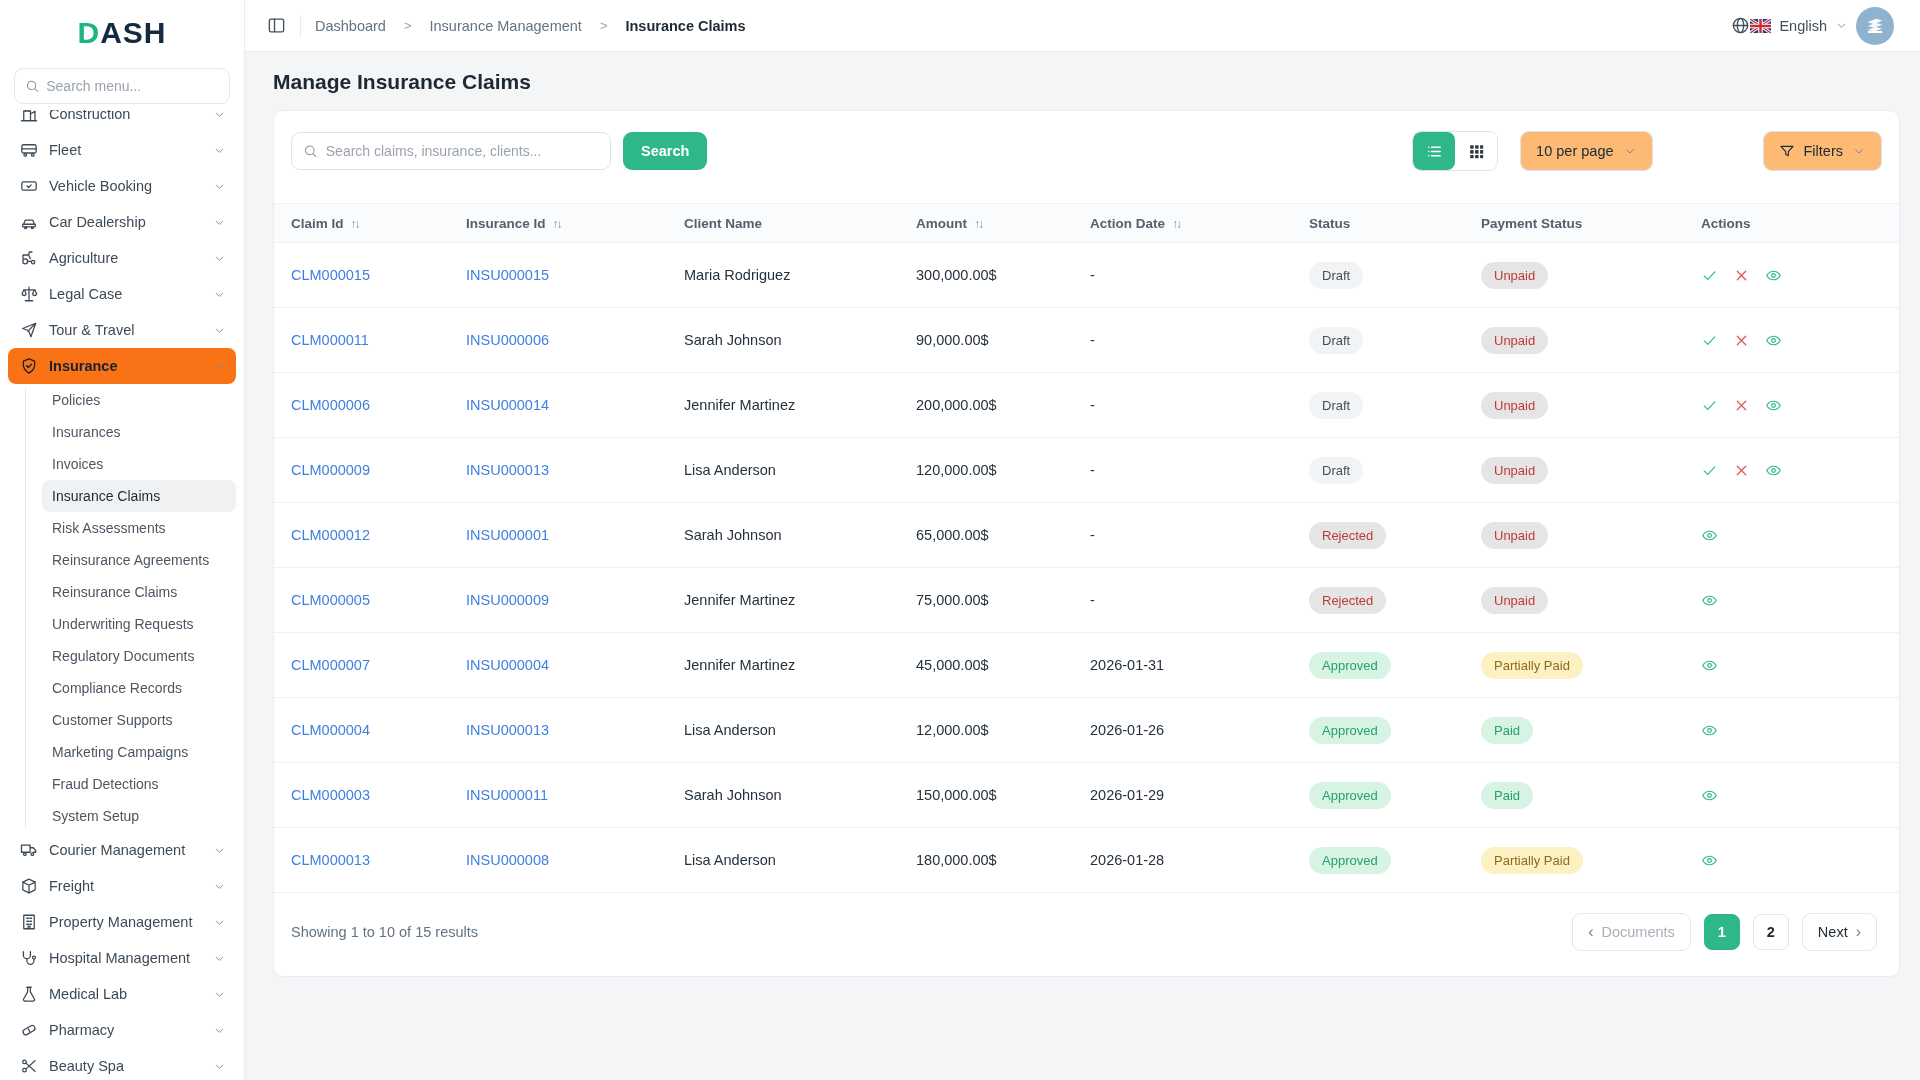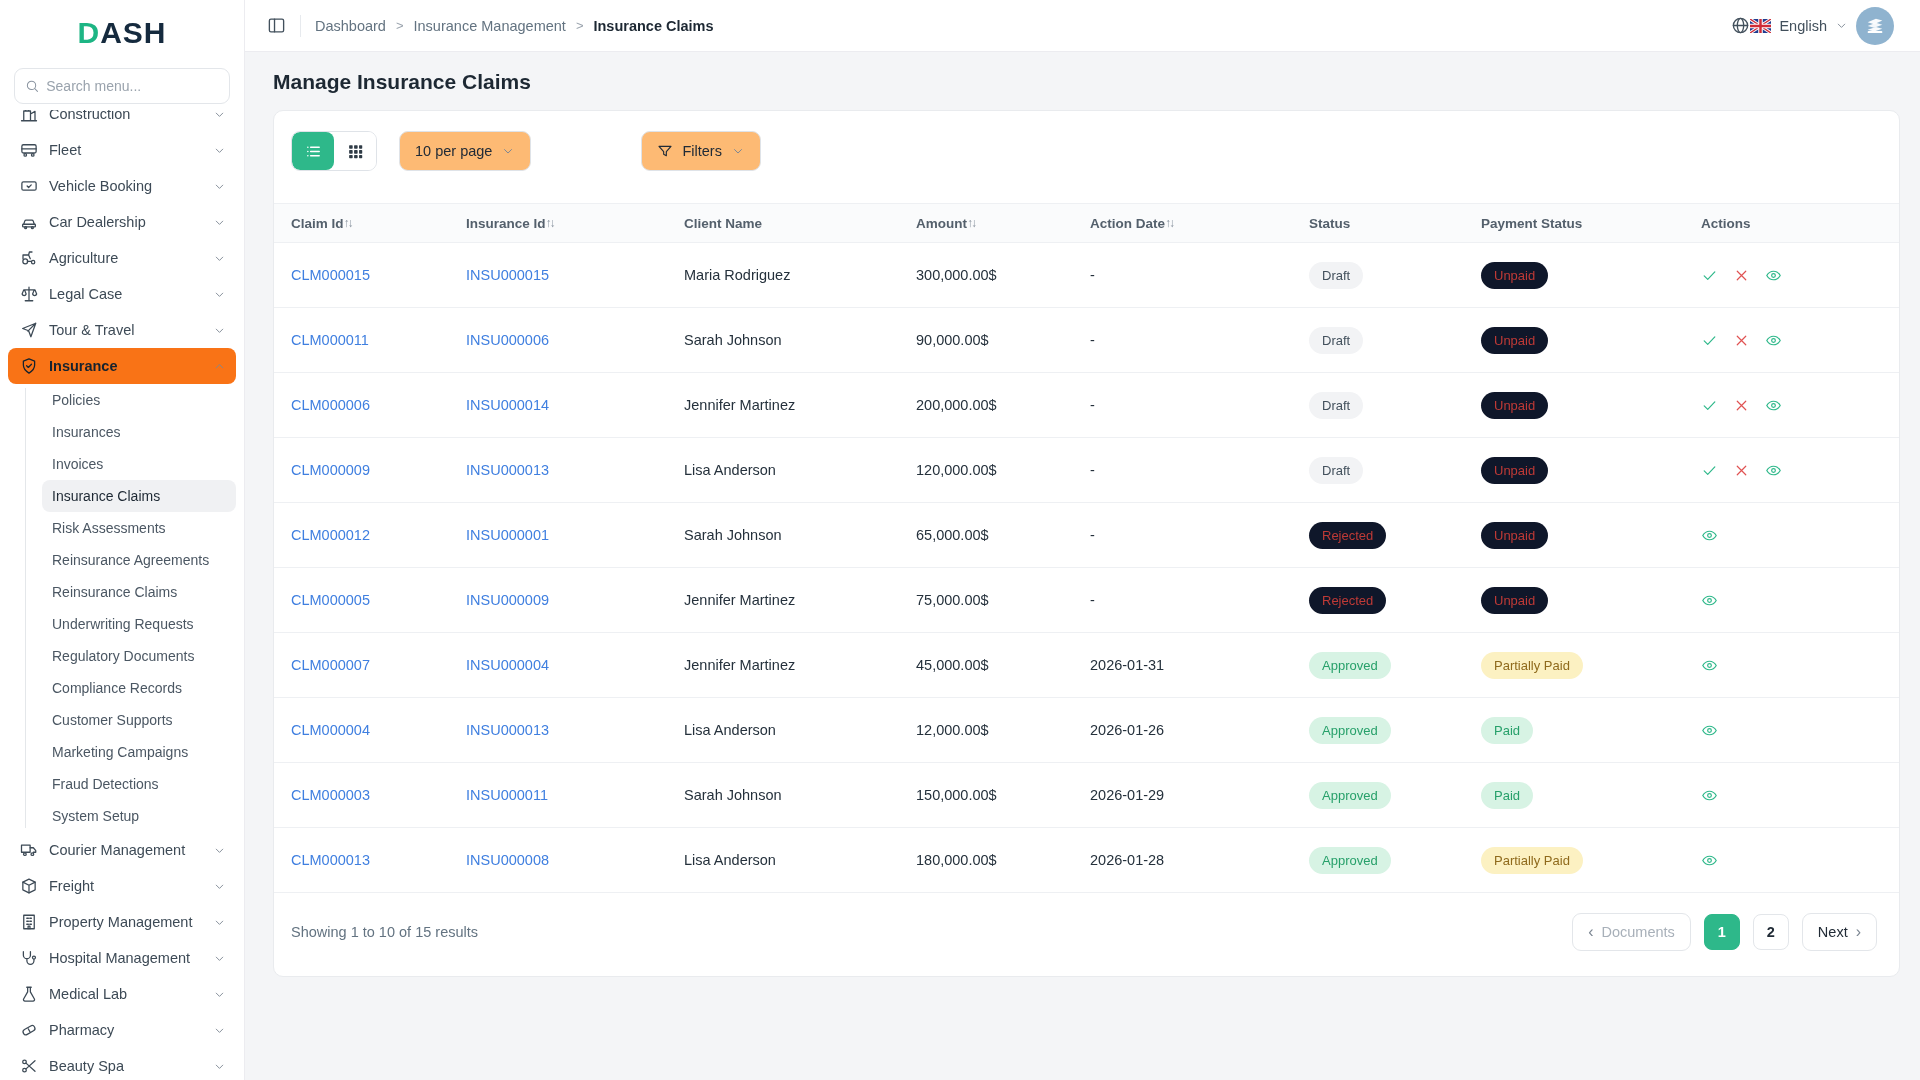--- a/index.html
+++ b/index.html
@@ -26,21 +26,21 @@
   .children { position:relative; padding-left:34px; }
   .children:before { content:""; position:absolute; left:17px; top:4px; bottom:4px; width:1px; background:#e4e7ea; }
   .citem { display:flex; align-items:center; height:32px; border-radius:8px; padding:0 10px; font-size:14px; color:#4b5763; cursor:pointer; white-space:nowrap; }
   .citem.active { background:#f0f1f3; color:#1d2833; }
 
   
   .main { flex:1; display:flex; flex-direction:column; min-width:0; }
   .topbar { height:52px; background:#fff; border-bottom:1px solid #ececf0; display:flex; align-items:center; padding:0 26px 0 22px; gap:14px; flex-shrink:0; }
   .tb-left { display:flex; align-items:center; gap:14px; flex:1; }
   .vdiv { width:1px; height:22px; background:#e7eaee; }
-  .crumbs { display:flex; align-items:center; gap:10px; font-size:14.5px; color:#637381; }
+  .crumbs { display:flex; align-items:center; gap:18px; font-size:14.5px; color:#637381; }
   .crumbs .sep { color:#9aa3ad; font-size:13px; }
   .crumbs .last { color:#1d2833; font-weight:600; }
   .tb-right { display:flex; align-items:center; }
   .lang { display:flex; align-items:center; gap:8px; font-size:14.5px; color:#42505c; cursor:pointer; }
   .avatar { width:38px; height:38px; border-radius:50%; background:#8fb3cf; display:flex; align-items:center; justify-content:center; margin-left:8px; }
 
   .content { flex:1; padding:14px 20px 0 28px; overflow:hidden; }
   .page-title { font-size:21px; font-weight:700; color:#1d2833; margin:4px 0 16px 0; }
 
   .card { background:#fff; border:1px solid #e9ebee; border-radius:10px; width:1627px; height:867px; padding:20px 0 0 0; }
@@ -53,27 +53,27 @@
   .btn-green { height:38px; padding:0 18px; background:#2eb88a; border:none; border-radius:9px; color:#fff; font-size:14.5px; font-weight:600; cursor:pointer; font-family:inherit; }
   .view-toggle { display:flex; border:1px solid #dfe3e8; border-radius:9px; overflow:hidden; margin-right:22px; }
   .vt-seg { width:42px; height:38px; display:flex; align-items:center; justify-content:center; cursor:pointer; background:#fff; color:#2f3b46; }
   .vt-seg.on { background:#2eb88a; color:#fff; border-radius:8px; }
   .sel-btn { display:flex; align-items:center; gap:9px; height:40px; border:1px solid #dfe3e8; border-radius:9px; background:#fdba74; padding:0 15px; font-size:14.5px; color:#212b36; cursor:pointer; font-family:inherit; }
   .sel-btn .chev { color:#7d8793; display:flex; }
   .per-page { margin-right:110px; }
 
   .thead, .trow { display:grid; grid-template-columns:175px 218px 232px 174px 219px 172px 220px 1fr; align-items:center; padding-left:17px; }
   .thead { height:40px; margin-top:32px; background:#fafbfc; border-top:1px solid #eef0f3; border-bottom:1px solid #eef0f3; color:#54606c; font-size:13.5px; font-weight:700; }
-  .th { display:flex; align-items:flex-start; }
+  .th { display:flex; align-items:flex-end; gap:7px; }
   .sort { color:#8a94a0; font-size:12px; letter-spacing:-2px; font-weight:400; cursor:pointer; }
   .trow { height:65px; border-bottom:1px solid #eef0f3; font-size:14.5px; color:#25313c; }
   .link { color:#3f7fe0; cursor:pointer; text-decoration:none; }
   .badge { display:inline-block; padding:6px 13px; border-radius:999px; font-size:13px; }
   .b-neutral { background:#f2f3f5; color:#42505c; }
-  .b-danger  { background:#0f172a; color:#bf3a36; }
+  .b-danger  { background:#e5e5e5; color:#bf3a36; }
   .b-success { background:#d7f3e4; color:#27a06a; }
   .b-warning { background:#fcf1c2; color:#8f6a1c; }
   .acts { display:flex; align-items:center; gap:15px; }
   .abtn { background:none; border:none; cursor:pointer; display:flex; padding:0; }
   .a-approve { color:#2eb88a; } .a-reject { color:#e05252; } .a-view { color:#2eb88a; }
 
   .pager { display:flex; align-items:center; justify-content:space-between; padding:20px 22px 0 17px; }
   .pg-summary { font-size:14.5px; color:#637381; }
   .pg-controls { display:flex; align-items:center; gap:13px; }
   .pg-btn { height:38px; border:1px solid #e3e6ea; background:#fff; border-radius:9px; display:flex; align-items:center; gap:8px; padding:0 15px; font-size:14.5px; font-family:inherit; cursor:pointer; color:#212b36; }
@@ -351,20 +351,30 @@
         </div>
       </div>
     </header>
 
     <div class="content">
       <h1 class="page-title">Manage Insurance Claims</h1>
 
       <section class="card">
 
         <div class="toolbar">
+          <div class="search-wrap">
+            <div class="search-box">
+              <svg class="ic" width="16" height="16" viewBox="0 0 24 24">
+                  <circle cx="11" cy="11" r="7"></circle>
+                  <path d="M16.5 16.5L21 21"></path>
+                </svg>
+              <input placeholder="Search claims, insurance, clients..." style="">
+            </div>
+            <button class="btn-green">Search</button>
+          </div>
 
           <div class="view-toggle">
             <div class="vt-seg on">
               <svg class="ic" width="17" height="17" viewBox="0 0 24 24">
                   <path d="M4 6h.01M8 6h12M4 12h.01M8 12h12M4 18h.01M8 18h12" stroke-width="2.2"></path>
                 </svg>
             </div>
             <div class="vt-seg">
               <svg width="17" height="17" viewBox="0 0 24 24" fill="currentColor">
                   <rect x="3" y="3" width="5" height="5" rx="1"></rect>

